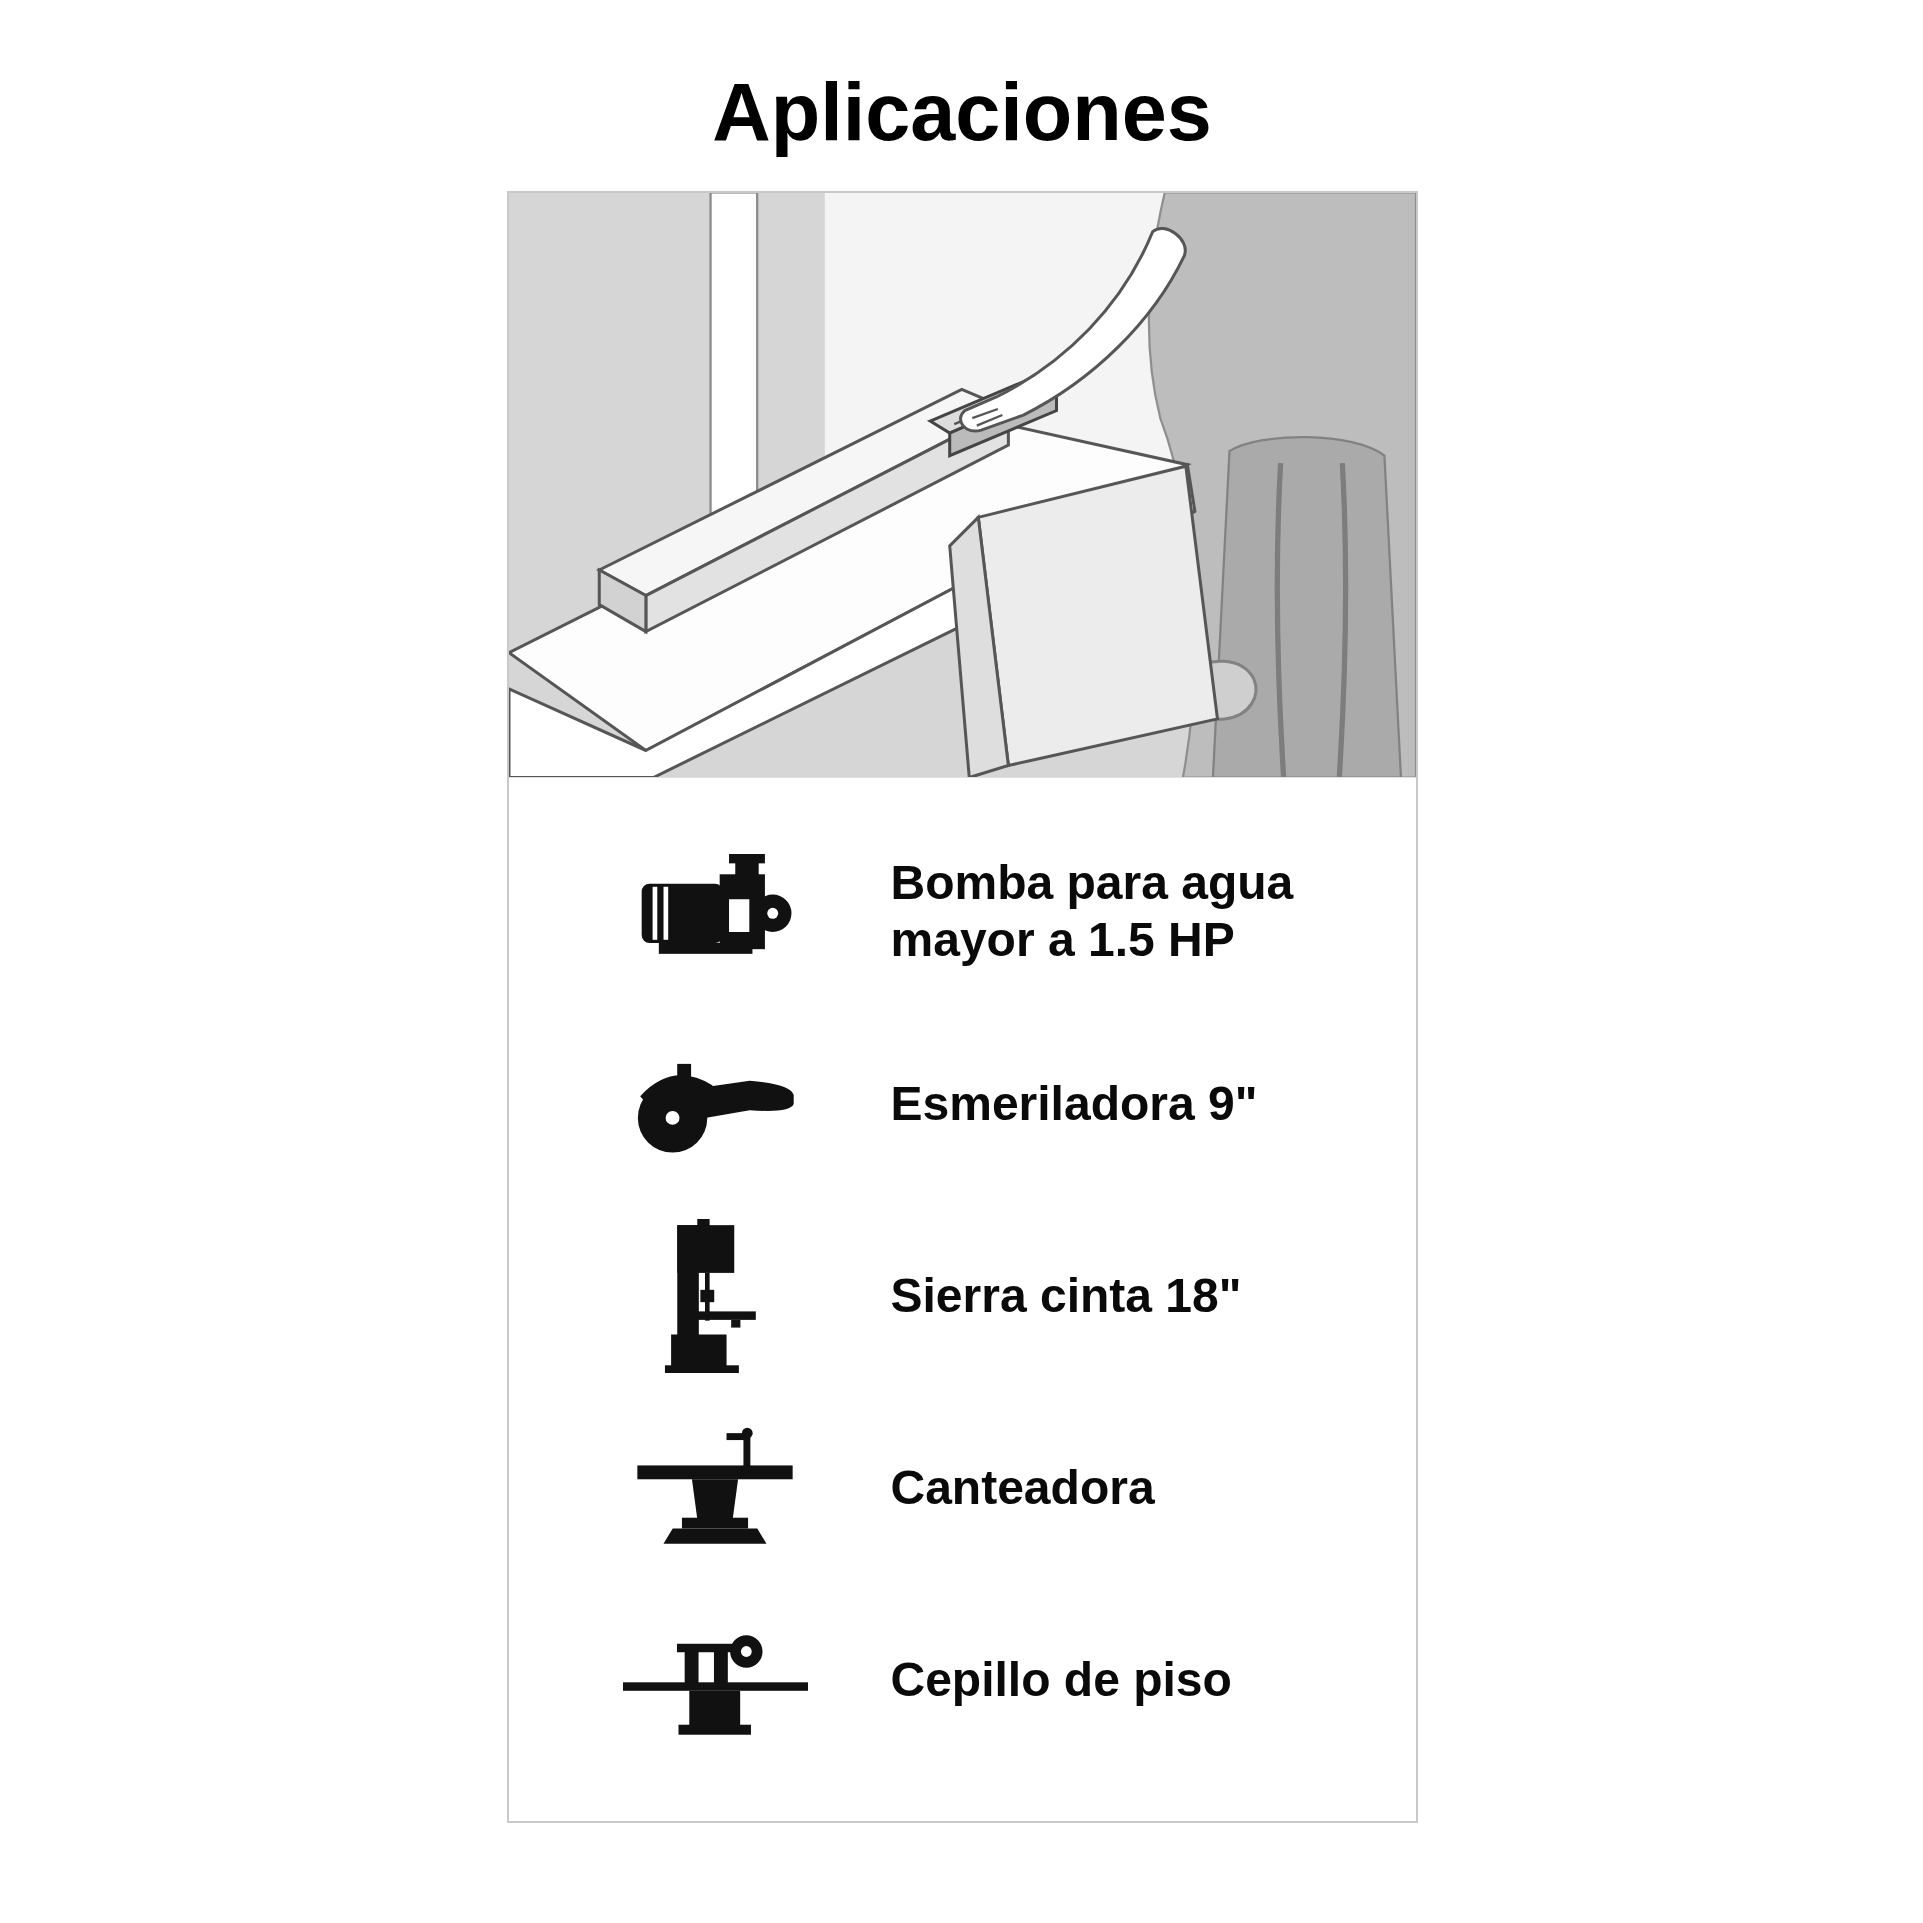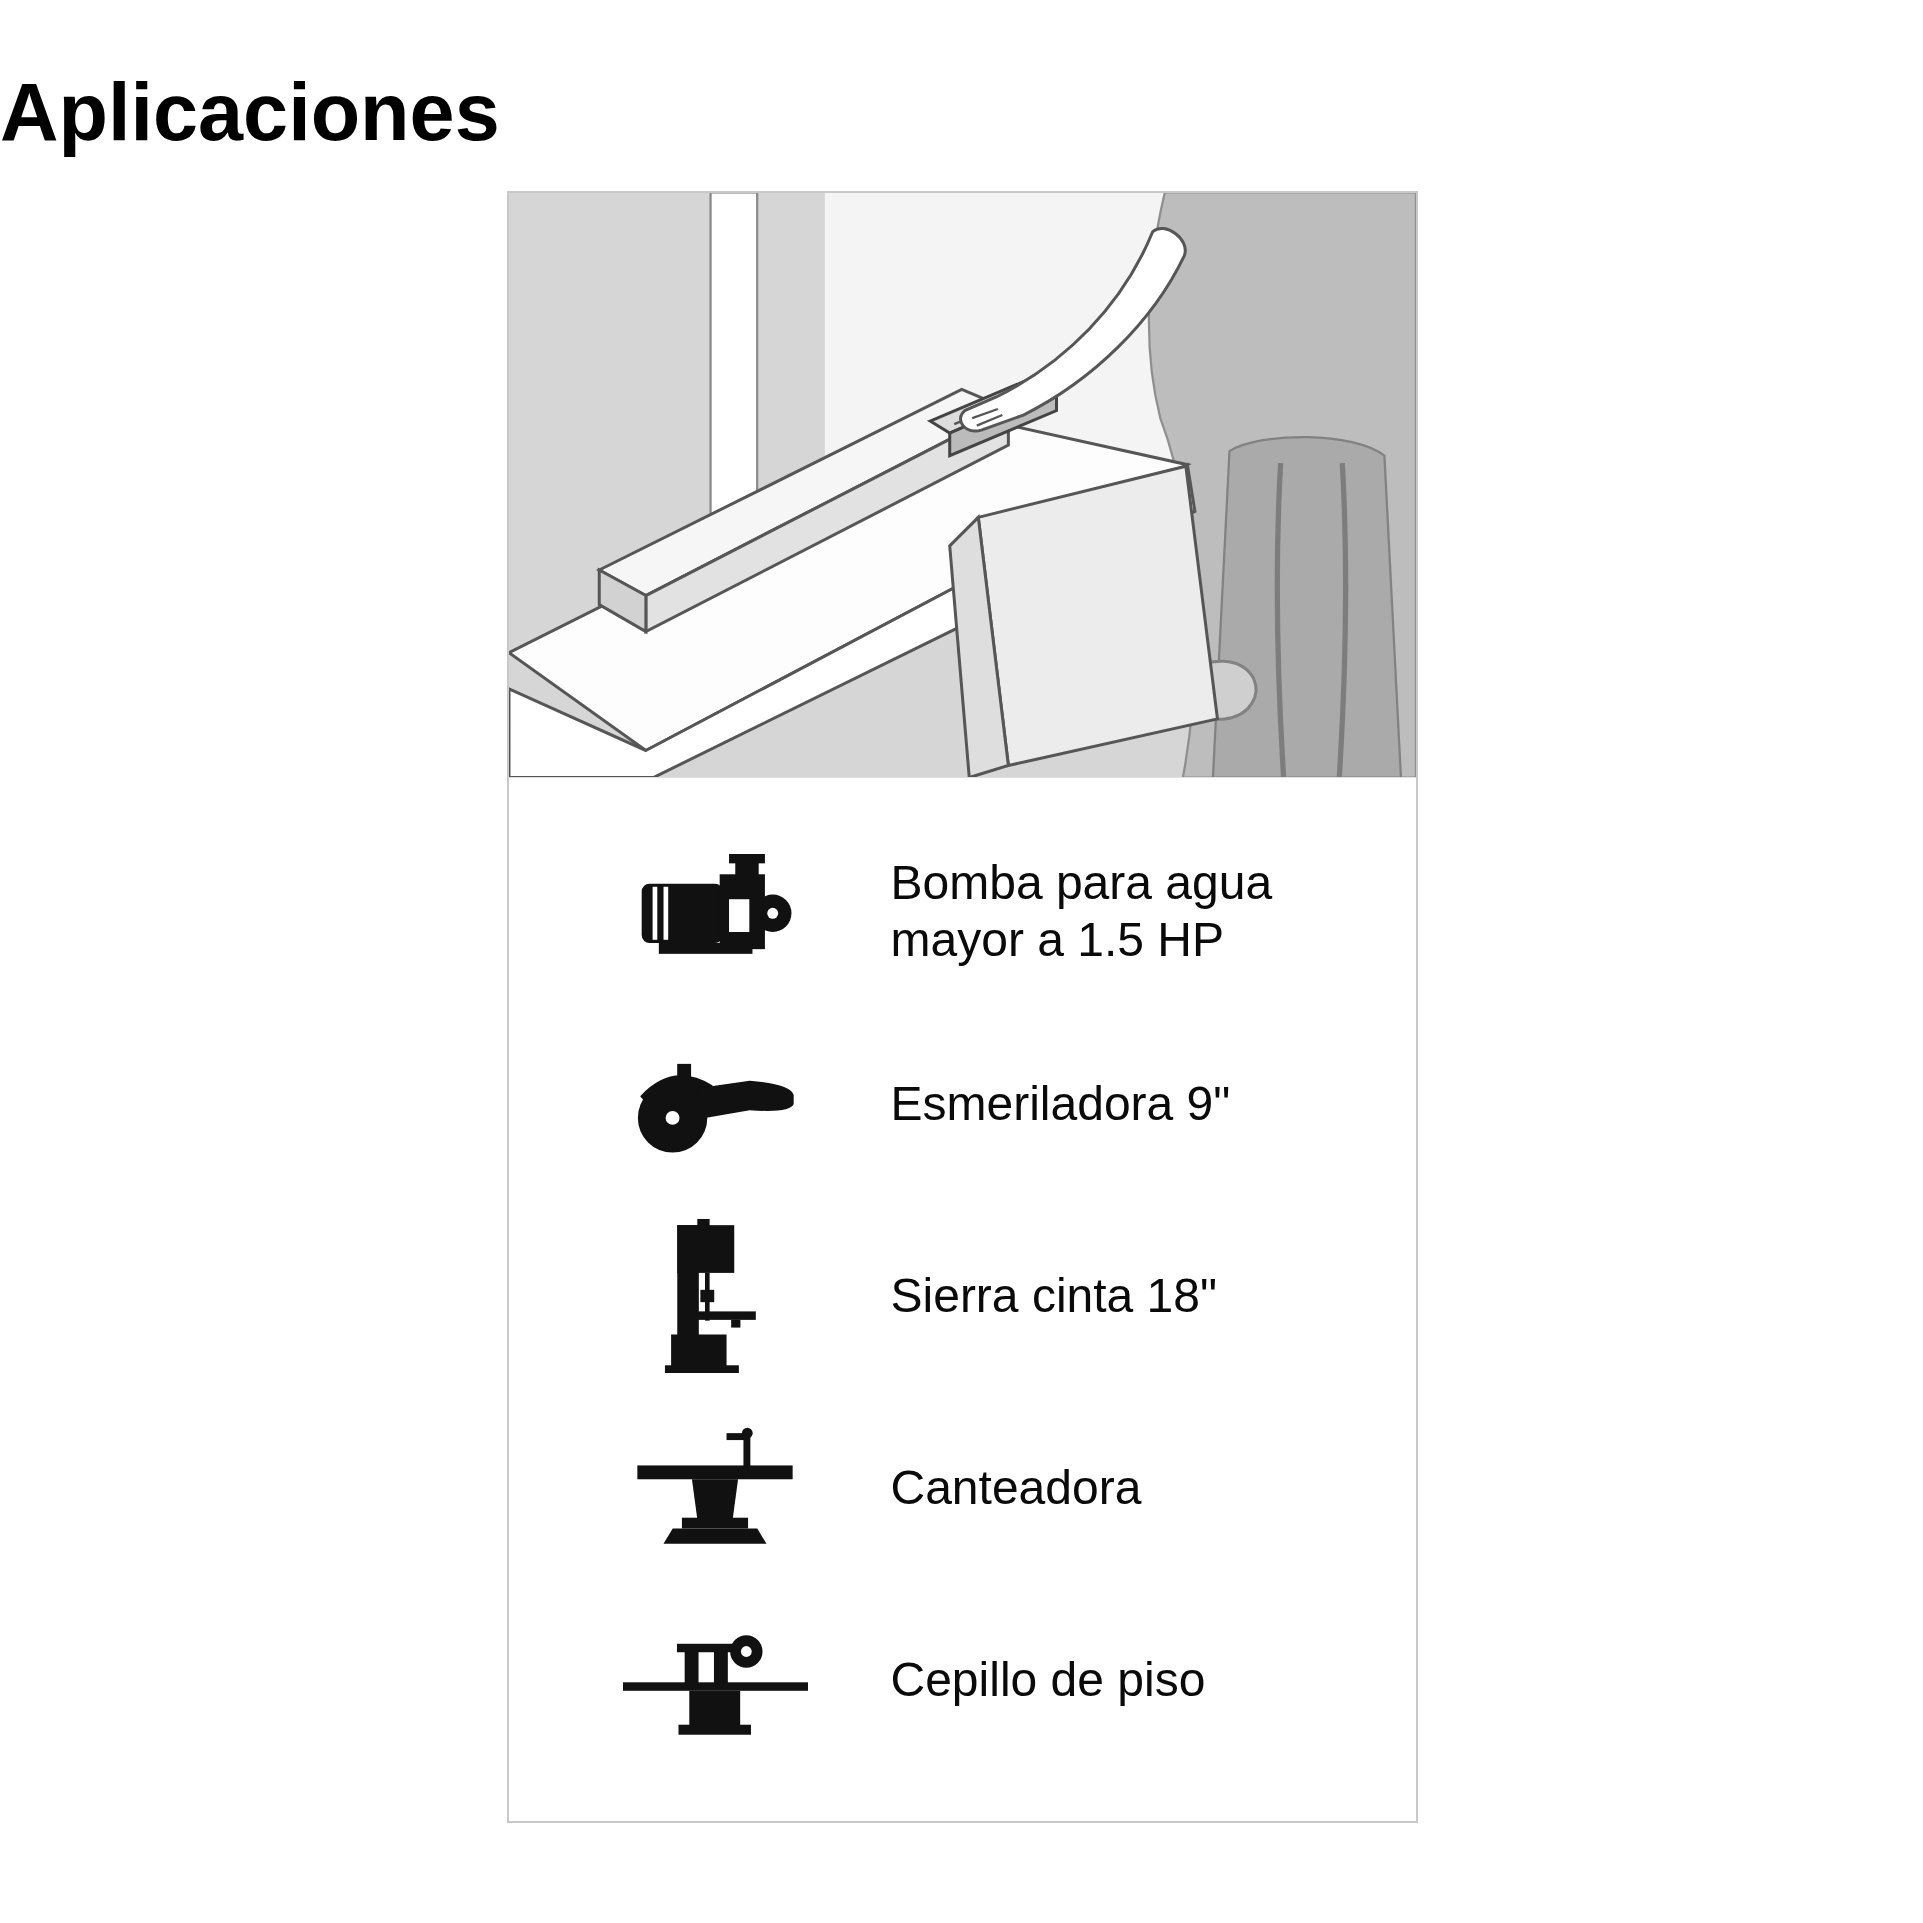--- a/index.html
+++ b/index.html
@@ -12,21 +12,21 @@
     overflow: hidden;
   }
   .canvas {
     position: relative;
     width: 1924px;
     height: 1924px;
     background: #ffffff;
   }
   .page-title {
     padding-top: 66px;
-    text-align: left;
+    text-align: center;
     font-size: 81px;
     font-weight: bold;
     letter-spacing: 0px;
     color: #000;
   }
   .panel {
     width: 911px;
     margin: 32px auto 0 auto;
     border: 2.3px solid #c9c9c9;
     background: #ffffff;
@@ -51,21 +51,21 @@
     width: 233px;
     min-width: 233px;
     display: flex;
     align-items: center;
     justify-content: center;
   }
   .icon-cell svg { display: block; }
   .app-label {
     margin-left: 59px;
     font-size: 48px;
-    font-weight: normal;
+    font-weight: bold;
     line-height: 1.18;
     max-width: 451px;
     color: #0a0a0a;
   }
 </style>
 </head>
 <body>
 
 <div class="canvas">
 

